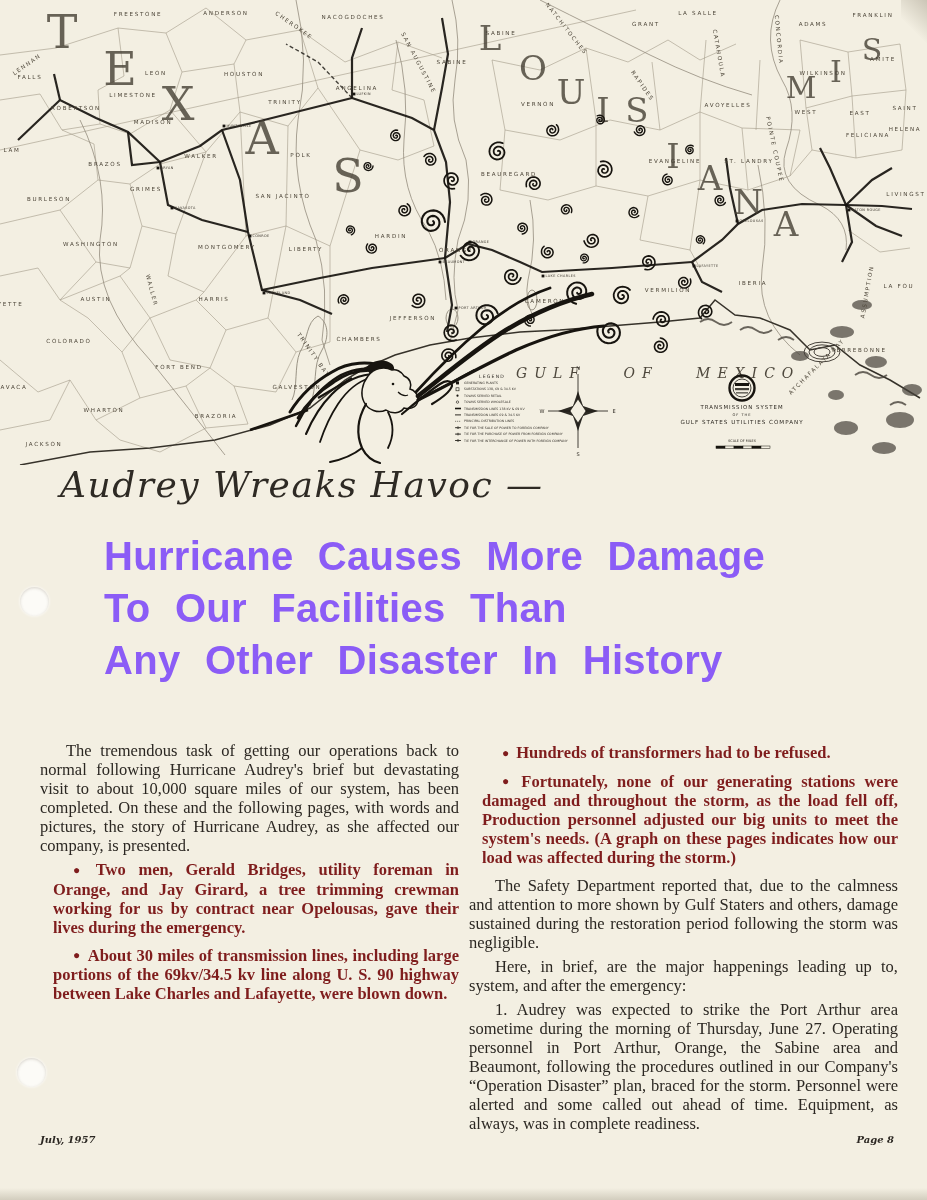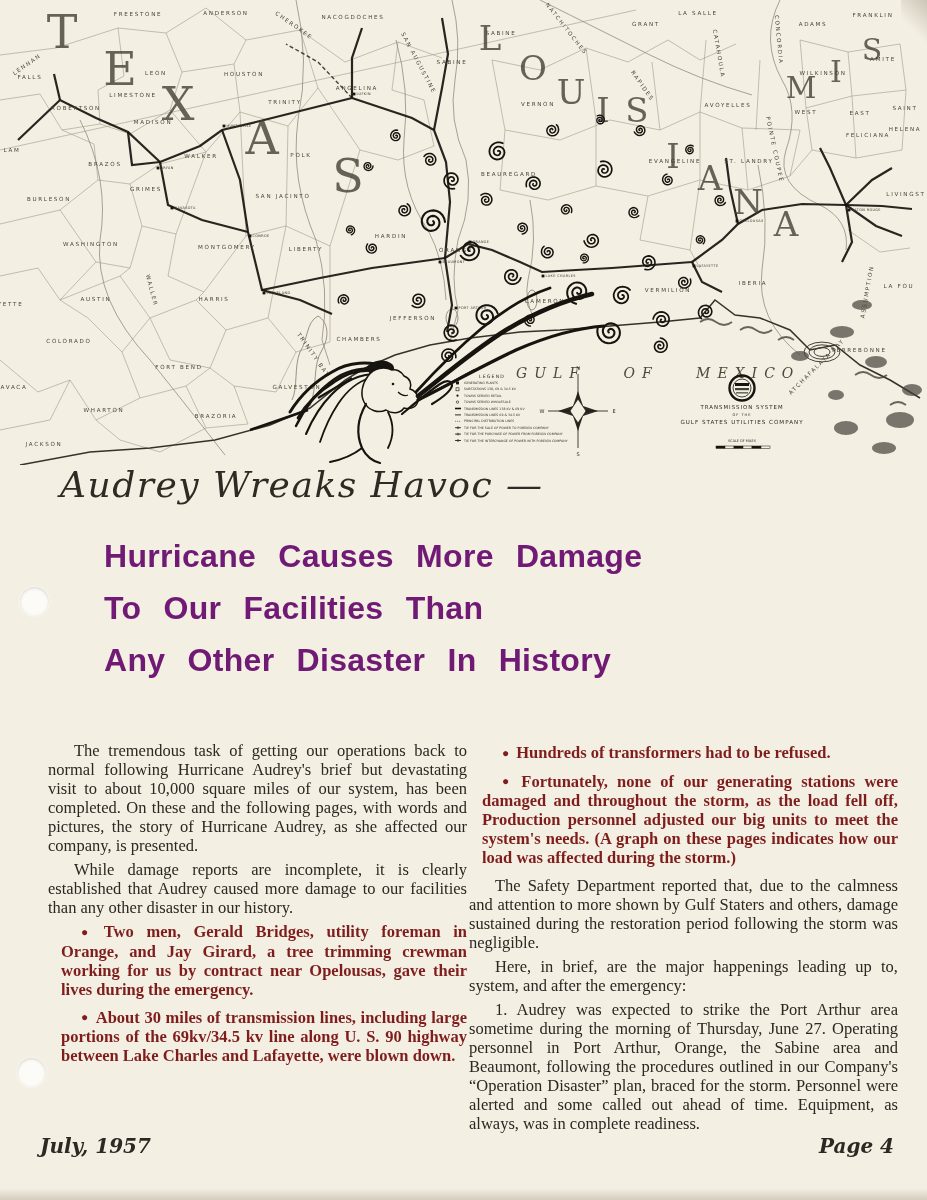--- a/index.html
+++ b/index.html
@@ -12,38 +12,38 @@
   #mapsvg{position:absolute;top:0;left:0;display:block;}
 
   .kicker{
     position:absolute;left:60px;top:464px;
     font-family:"DejaVu Serif",serif;font-style:italic;
     font-size:36px;letter-spacing:1.5px;color:#2e2a24;
   }
   .headline{
     position:absolute;left:104px;top:530px;
     font-family:"Liberation Sans",sans-serif;font-weight:bold;
-    font-size:32px;line-height:52px;color:#701a75;
+    font-size:40px;line-height:52px;color:#8b5cf6;
     word-spacing:13px;letter-spacing:.3px;
   }
   .col{position:absolute;top:741px;font-size:16.5px;line-height:19px;text-align:justify;}
-  .col-left{left:48px;width:419px;}
+  .col-left{left:40px;width:419px;}
   .col-right{left:469px;width:429px;}
   p.bp{margin:0 0 5px 0;}
   p.plain{text-indent:26px;}
   p.bullet{
     font-weight:bold;color:#7f1d1d;
     padding-left:13px;text-indent:20px;margin:2px 0 9px 0;
   }
   .dot{font-size:12px;vertical-align:1.5px;padding-right:7px;}
 
   .footer-item{
     position:absolute;top:1134px;
     font-family:"DejaVu Serif",serif;font-style:italic;font-weight:bold;
-    font-size:20px;color:#2c2823;
+    font-size:10px;color:#2c2823;
   }
   .footer-left{left:40px;}
   .footer-right{right:33px;}
 
   .hole{
     position:absolute;width:29px;height:29px;border-radius:50%;
     background:#fcfbf7;
     box-shadow:inset 0 1px 3px rgba(110,100,80,.25), 0 0 3px rgba(255,255,255,.9);
   }
   .hole-1{left:20px;top:587px;}
@@ -423,32 +423,31 @@
   <div class="kicker">Audrey Wreaks Havoc —</div>
 
   <div class="headline">
     <div>Hurricane Causes More Damage</div>
     <div>To Our Facilities Than</div>
     <div>Any Other Disaster In History</div>
   </div>
 
   <div class="col col-left">
       <p class="bp plain">The tremendous task of getting our operations back to normal following Hurricane Audrey's brief but devastating visit to about 10,000 square miles of our system, has been completed.  On these and the following pages, with words and pictures, the story of Hurricane Audrey, as she affected our company, is presented.</p>
-      <p class="bp plain">While damage reports are incomplete, it is clearly established that Audrey caused more damage to our facilities than any other disaster in our history.</p>
       <p class="bp bullet"><span class="dot">●</span>Two men, Gerald Bridges, utility foreman in Orange, and Jay Girard, a tree trimming crewman working for us by contract near Opelousas, gave their lives during the emergency.</p>
       <p class="bp bullet"><span class="dot">●</span>About 30 miles of transmission lines, including large portions of the 69kv/34.5 kv line along U. S. 90 highway between Lake Charles and Lafayette, were blown down.</p>
     </div>
   <div class="col col-right">
       <p class="bp bullet"><span class="dot">●</span>Hundreds of transformers had to be refused.</p>
       <p class="bp bullet"><span class="dot">●</span>Fortunately, none of our generating stations were damaged and throughout the storm, as the load fell off, Production personnel adjusted our big units to meet the system's needs.  (A graph on these pages indicates how our load was affected during the storm.)</p>
       <p class="bp plain">The Safety Department reported that, due to the calmness and attention to more shown by Gulf Staters and others, damage sustained during the restoration period following the storm was negligible.</p>
       <p class="bp plain">Here, in brief, are the major happenings leading up to, system, and after the emergency:</p>
       <p class="bp plain">1.  Audrey was expected to strike the Port Arthur area sometime during the morning of Thursday, June 27.  Operating personnel in Port Arthur, Orange, the Sabine area and Beaumont, following the procedures outlined in our Company's “Operation Disaster” plan, braced for the storm.  Personnel were alerted and some called out ahead of time.  Equipment, as always, was in complete readiness.</p>
     </div>
 
   <div class="footer-item footer-left">July, 1957</div>
-  <div class="footer-item footer-right">Page 4</div>
+  <div class="footer-item footer-right">Page 8</div>
 
   <div class="hole hole-1"></div>
   <div class="hole hole-2"></div>
   <div class="shade-bottom"></div>
   <div class="shade-corner"></div>
 </div>
 
 </body></html>

